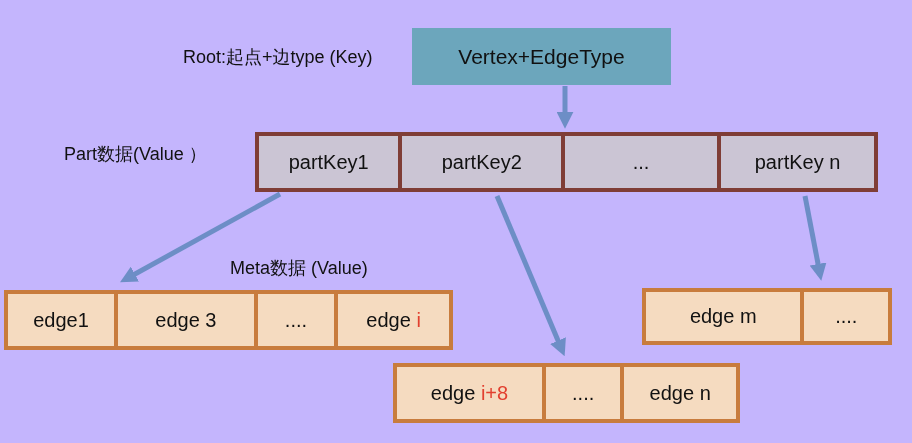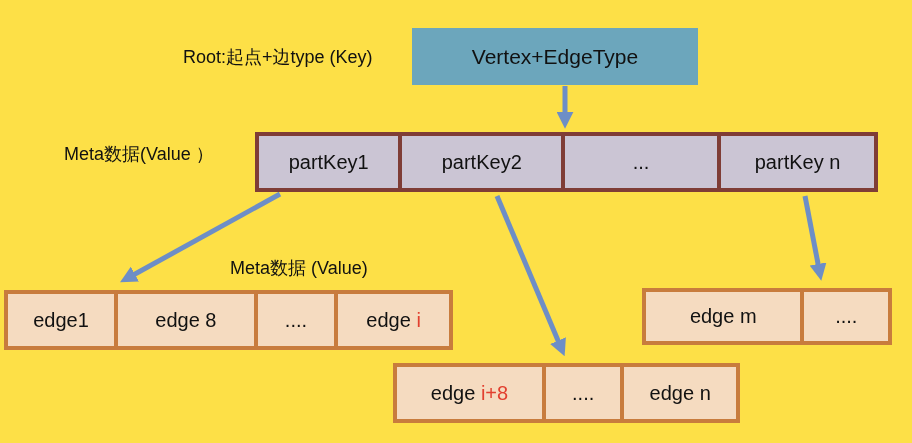--- a/index.html
+++ b/index.html
@@ -12,41 +12,41 @@
     --highlight: #E2402F;
     --text: #111111;
   }
   * { margin: 0; padding: 0; box-sizing: border-box; }
   html, body { background: #ffffff; }
   body { font-family: "Liberation Sans", sans-serif; color: var(--text); }
   .canvas {
     position: relative;
     width: 912px;
     height: 443px;
-    background: #fde047;
+    background: #c4b5fd;
     overflow: hidden;
   }
   .arrows {
     position: absolute;
     left: 0; top: 0;
     pointer-events: none;
   }
   .arrow { stroke: var(--arrow); stroke-width: 5; fill: none; }
   .ah-fill { fill: var(--arrow); }
   .label {
     position: absolute;
     font-size: 18px;
     line-height: 22px;
     white-space: nowrap;
     color: var(--text);
   }
   .root-box {
     position: absolute;
     left: 412px; top: 28px;
-    width: 286px; height: 57px;
+    width: 259px; height: 57px;
     background: var(--root-box-fill);
     display: flex; align-items: center; justify-content: center;
     font-size: 21px;
   }
   .row {
     position: absolute;
     display: flex;
   }
   .meta-row {
     left: 255px; top: 132px;
@@ -92,21 +92,21 @@
     <line x1="497" y1="196" x2="562" y2="350" class="arrow" marker-end="url(#ah)"></line>
     <line x1="805" y1="196" x2="820" y2="274" class="arrow" marker-end="url(#ah)"></line>
   </svg>
 
   <div class="label root-label">Root:起点+边type (Key)</div>
 
   <div class="root-box">
     <span>Vertex+EdgeType</span>
   </div>
 
-  <div class="label meta-label">Meta数据(Value ）</div>
+  <div class="label meta-label">Part数据(Value ）</div>
 
   <div class="row meta-row">
     <div class="cell" style="flex:144">
       <span>partKey1</span>
     </div>
     <div class="cell" style="flex:164">
       <span>partKey2</span>
     </div>
     <div class="cell" style="flex:157">
       <span>...</span>
@@ -116,21 +116,21 @@
     </div>
   </div>
 
   <div class="label part-label">Meta数据 (Value)</div>
 
   <div class="row edge-row edge-row-left">
     <div class="cell" style="flex:111">
       <span>edge1</span><span class="hl"></span>
     </div>
     <div class="cell" style="flex:142">
-      <span>edge 8</span><span class="hl"></span>
+      <span>edge 3</span><span class="hl"></span>
     </div>
     <div class="cell" style="flex:80">
       <span>....</span><span class="hl"></span>
     </div>
     <div class="cell" style="flex:116">
       <span>edge </span><span class="hl">i</span>
     </div>
   </div>
 
   <div class="row edge-row edge-row-mid">

